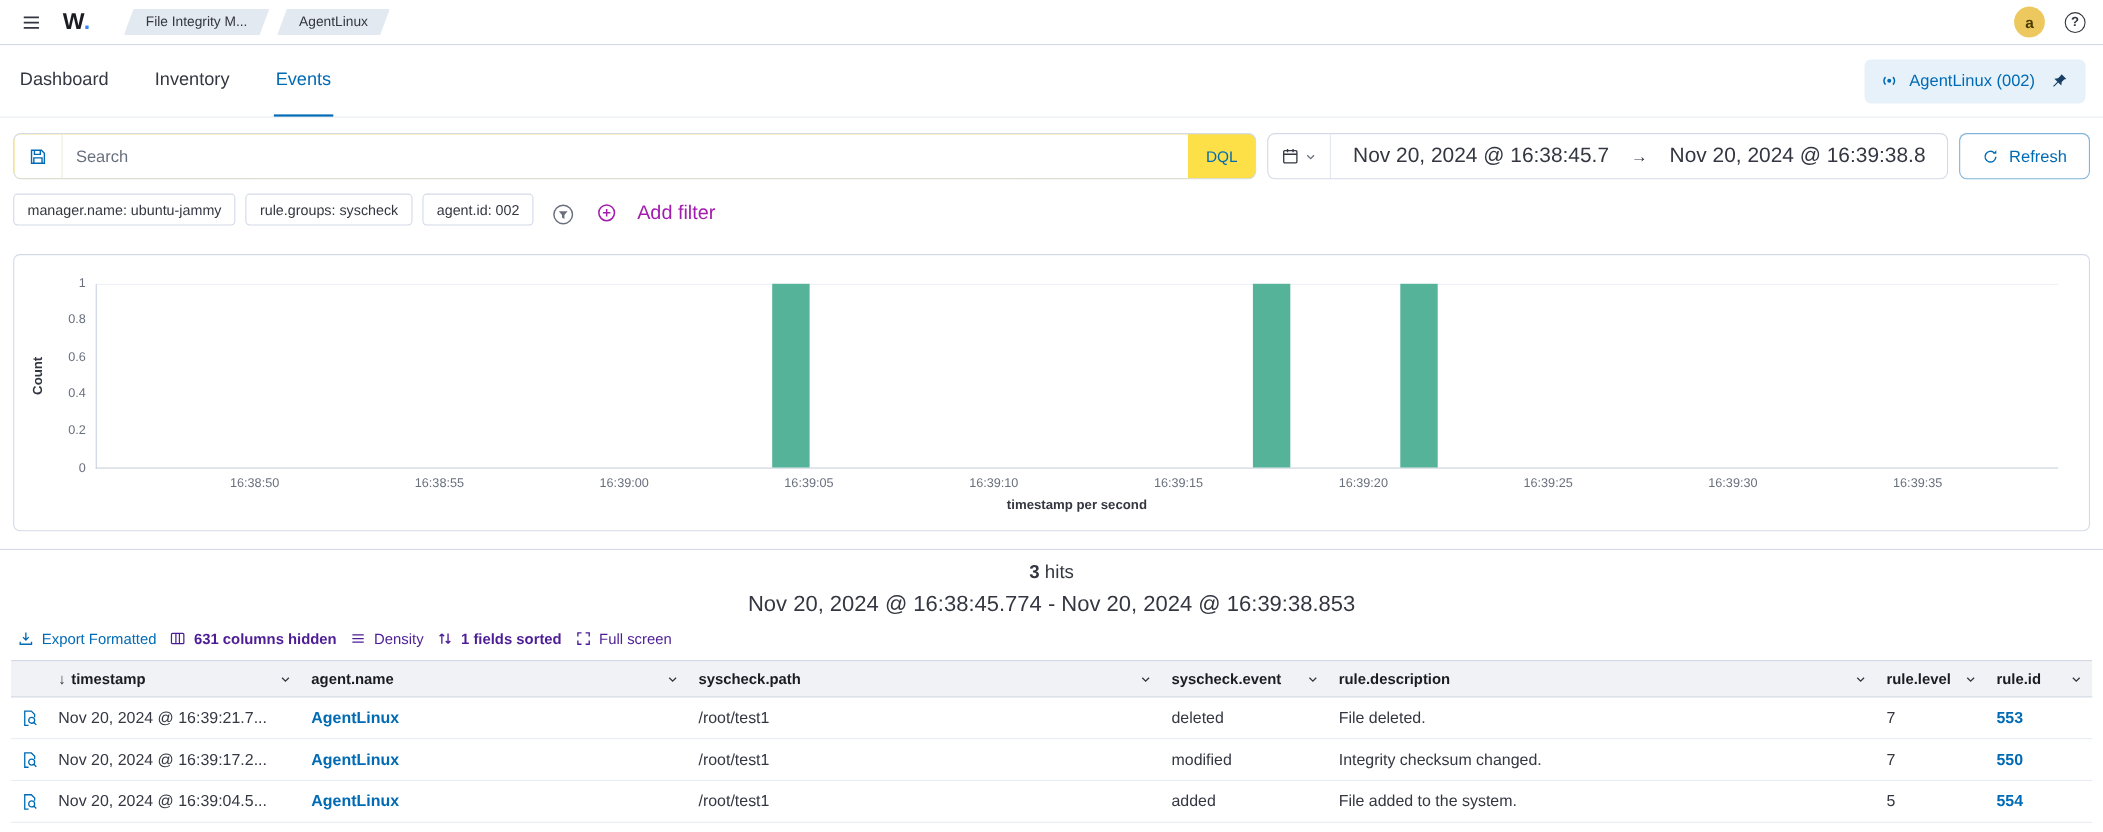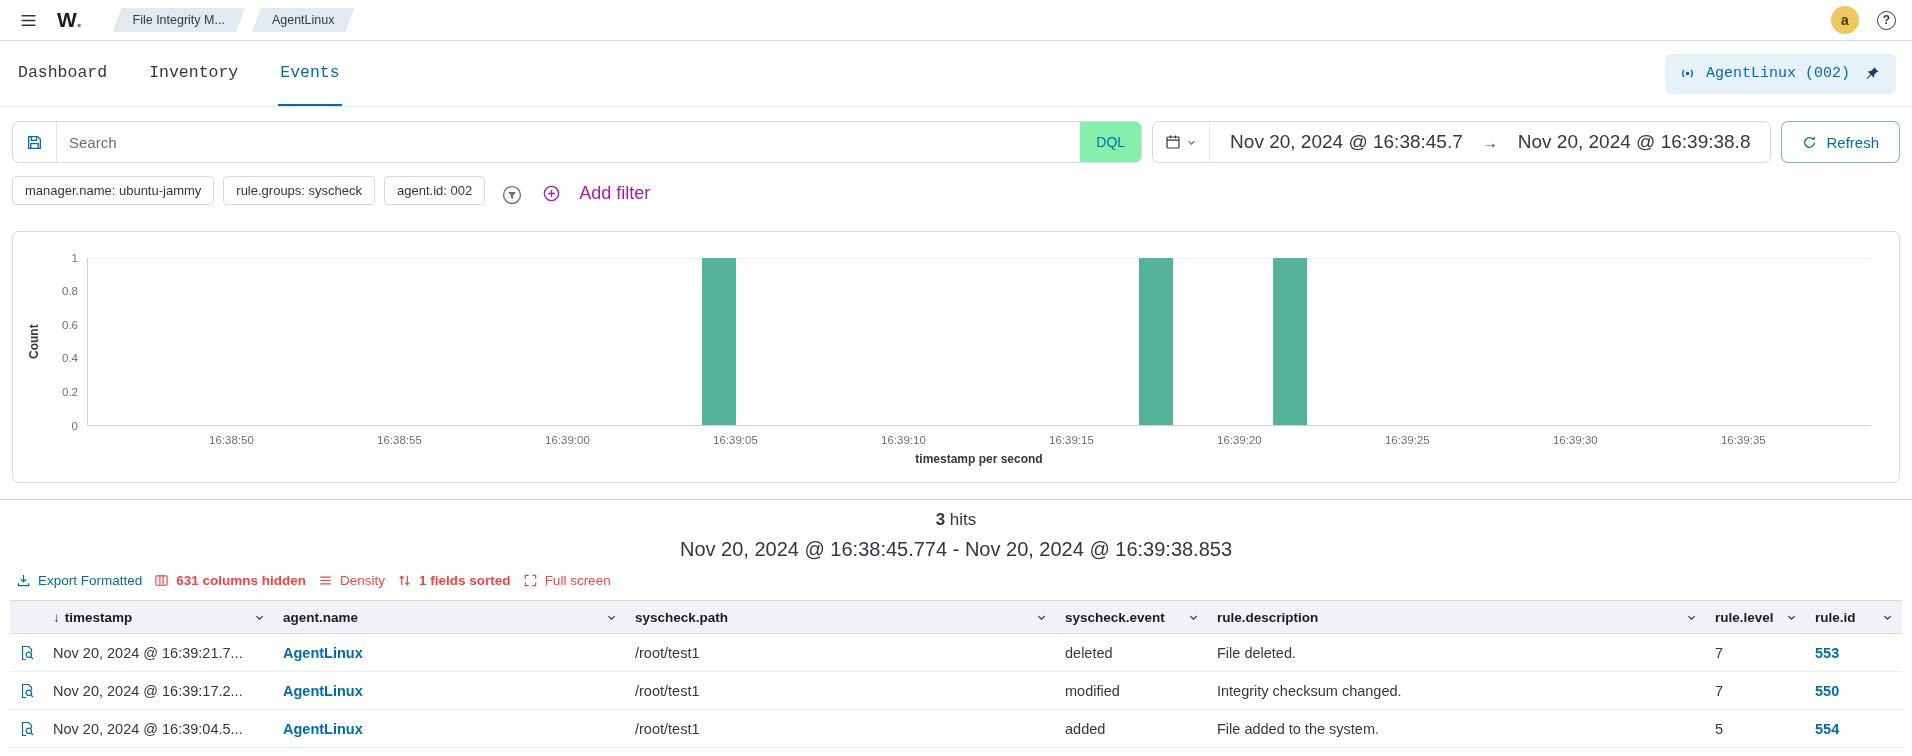--- a/index.html
+++ b/index.html
@@ -19,33 +19,33 @@
   .crumb { background: #E3E9F1; color: #343741; font-size: 12.5px; padding: 5px 20px;
            clip-path: polygon(9px 0, 100% 0, calc(100% - 9px) 100%, 0 100%); cursor: pointer; white-space: nowrap; }
   .header-right { display: flex; align-items: center; gap: 18px; }
   .avatar { width: 28px; height: 28px; border-radius: 50%; background: #ECC85E; color: #4a3b00;
             font-weight: 700; font-size: 14px; display: flex; align-items: center; justify-content: center; cursor: pointer; }
   .help { width: 19px; height: 19px; border-radius: 50%; border: 1.5px solid #343741; font-size: 12px; font-weight: 700;
           display: flex; align-items: center; justify-content: center; cursor: pointer; }
 
   
   .tab-row { height: 66px; display: flex; justify-content: space-between; align-items: stretch;
-             padding: 0 16px; border-bottom: 1px solid #E8EDF3; font-family: Liberation Mono, monospace; }
+             padding: 0 16px; border-bottom: 1px solid #E8EDF3; }
   .tabs { display: flex; gap: 38px; }
   .tab { display: flex; align-items: center; font-size: 16.5px; color: #343741; cursor: pointer;
          border-bottom: 2px solid transparent; padding: 0 2px; }
   .tab.active { color: #006BB4; border-bottom-color: #006BB4; }
   .agent-area { display: flex; align-items: center; }
   .agent-btn { display: flex; align-items: center; gap: 10px; background: #E6F1FA; border: none; border-radius: 6px;
                height: 40px; padding: 0 14px; color: #006BB4; font-size: 15px; }
   .pin-btn { background: none; border: none; color: #1a3f66; padding: 2px; margin-left: 2px; }
 
   
   .search-row { display: flex; gap: 10px; margin: 14px 12px 0; height: 42px; }
-  .search-bar { flex: 1; display: flex; align-items: stretch; border: 1px solid #D3DAE6; border-radius: 7px; background: #86efac; overflow: hidden; }
+  .search-bar { flex: 1; display: flex; align-items: stretch; border: 1px solid #D3DAE6; border-radius: 7px; background: #fde047; overflow: hidden; }
   .save-query-btn { width: 44px; display: flex; align-items: center; justify-content: center; background: #fff;
                     border: none; border-right: 1px solid #E3E8EF; color: #006BB4; }
   .search-input { flex: 1; border: none; outline: none; font-size: 15px; padding: 0 12px; color: #343741; font-family: inherit; }
   .search-input::placeholder { color: #69707D; }
   .dql { display: flex; align-items: center; padding: 0 16px; color: #006BB4; font-size: 14px; cursor: pointer; background: none; border: none; }
   .date-picker { display: flex; align-items: center; border: 1px solid #D3DAE6; border-radius: 7px; background: #fff; }
   .cal-btn { display: flex; align-items: center; gap: 5px; padding: 0 12px; height: 100%; background: none;
              border: none; border-right: 1px solid #E3E8EF; color: #343741; }
   .cal-btn .chev { color: #69707D; }
   .date-text { background: none; border: none; font-size: 19px; color: #343741; padding: 0 20px; white-space: nowrap; }
@@ -72,21 +72,21 @@
   .bar { position: absolute; bottom: 0; }
   .x-ticks { grid-column: 3; grid-row: 2; position: relative; font-size: 11.5px; color: #69707D; text-align: center; }
   .xtick { position: absolute; top: 8px; transform: translateX(-50%); white-space: nowrap; }
   .x-label { grid-column: 3; grid-row: 3; text-align: center; font-size: 12px; font-weight: 700; color: #343741; }
 
   
   .results { margin-top: 16px; border-top: 1px solid #D3DAE6; padding-top: 10px; }
   .hits-line { text-align: center; font-size: 17px; color: #343741; }
   .hits-range { text-align: center; font-size: 20px; margin-top: 8px; }
   .toolbar { display: flex; align-items: center; gap: 12px; padding: 12px 16px 8px; }
-  .tool { display: flex; align-items: center; gap: 7px; background: none; border: none; font-size: 13.5px; color: #ef4444; padding: 0; }
+  .tool { display: flex; align-items: center; gap: 7px; background: none; border: none; font-size: 13.5px; color: #4c1d95; padding: 0; }
   .tool.blue { color: #006BB4; }
   .tool.bold { font-weight: 700; }
 
   
   .dtable { margin: 4px 10px 0; --cols: 34px 230px 352px 430px 152px 498px 100px 1fr; }
   .thead { display: grid; grid-template-columns: var(--cols); background: #F0F2F6; border-top: 1px solid #D3DAE6;
            border-bottom: 1px solid #D3DAE6; height: 34px; align-items: center; }
   .th { display: flex; align-items: center; gap: 5px; padding: 0 9px; font-size: 13.5px; font-weight: 700; color: #1a1c21;
         height: 100%; cursor: pointer; white-space: nowrap; overflow: hidden; }
   .th .chev { margin-left: auto; color: #343741; }

